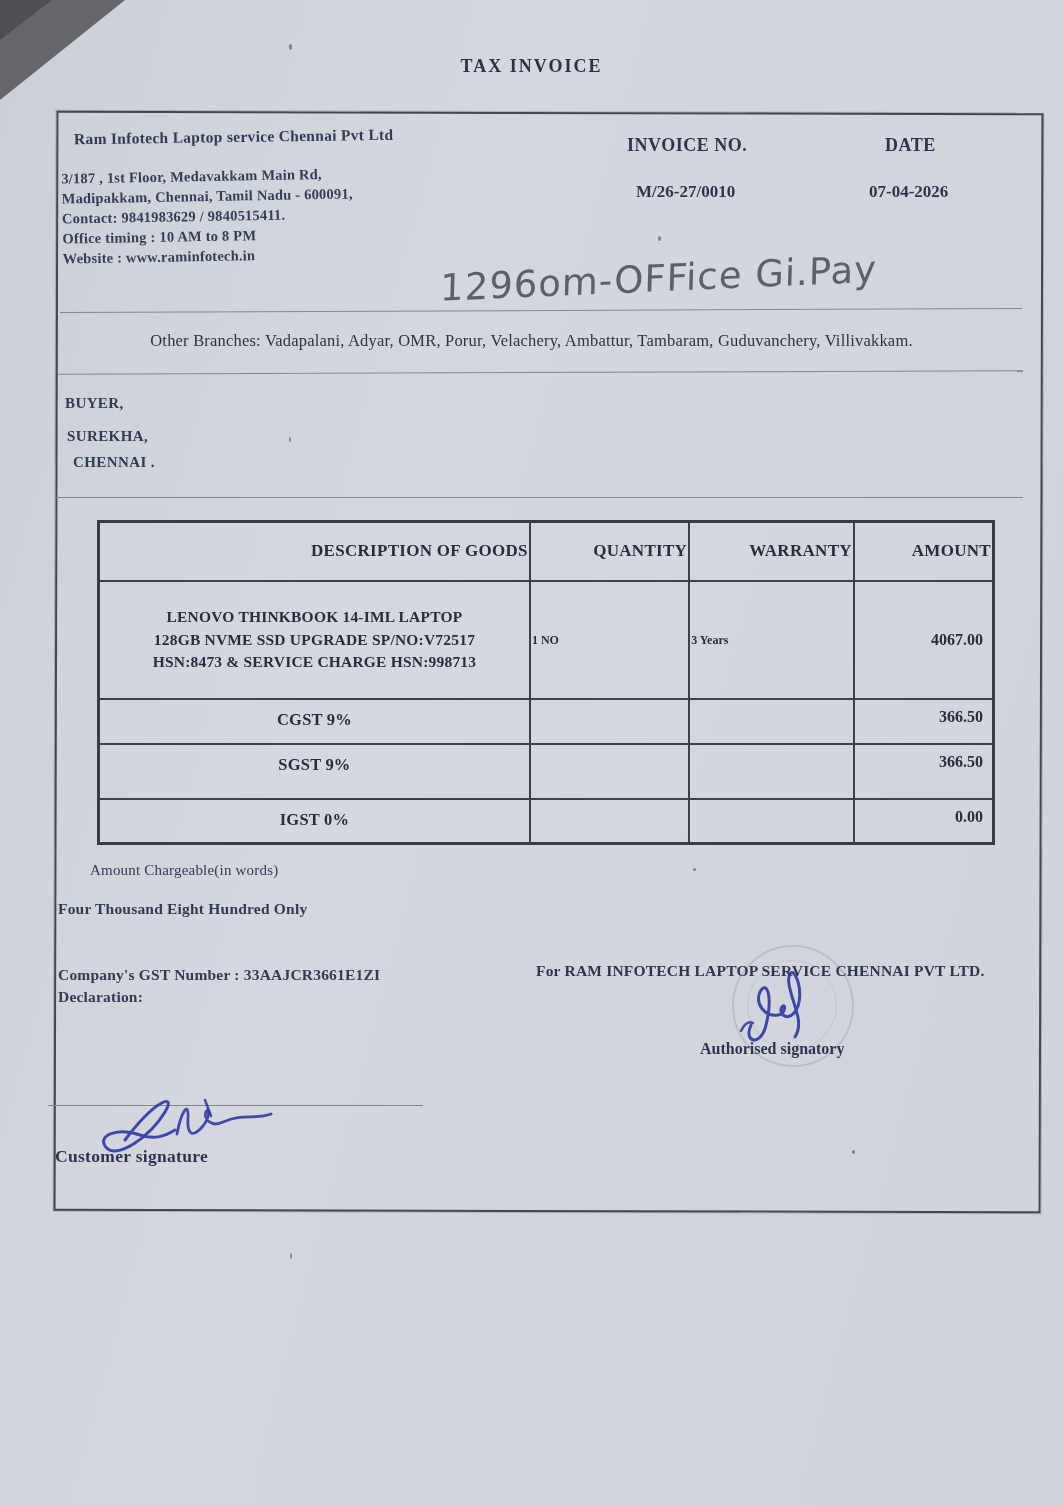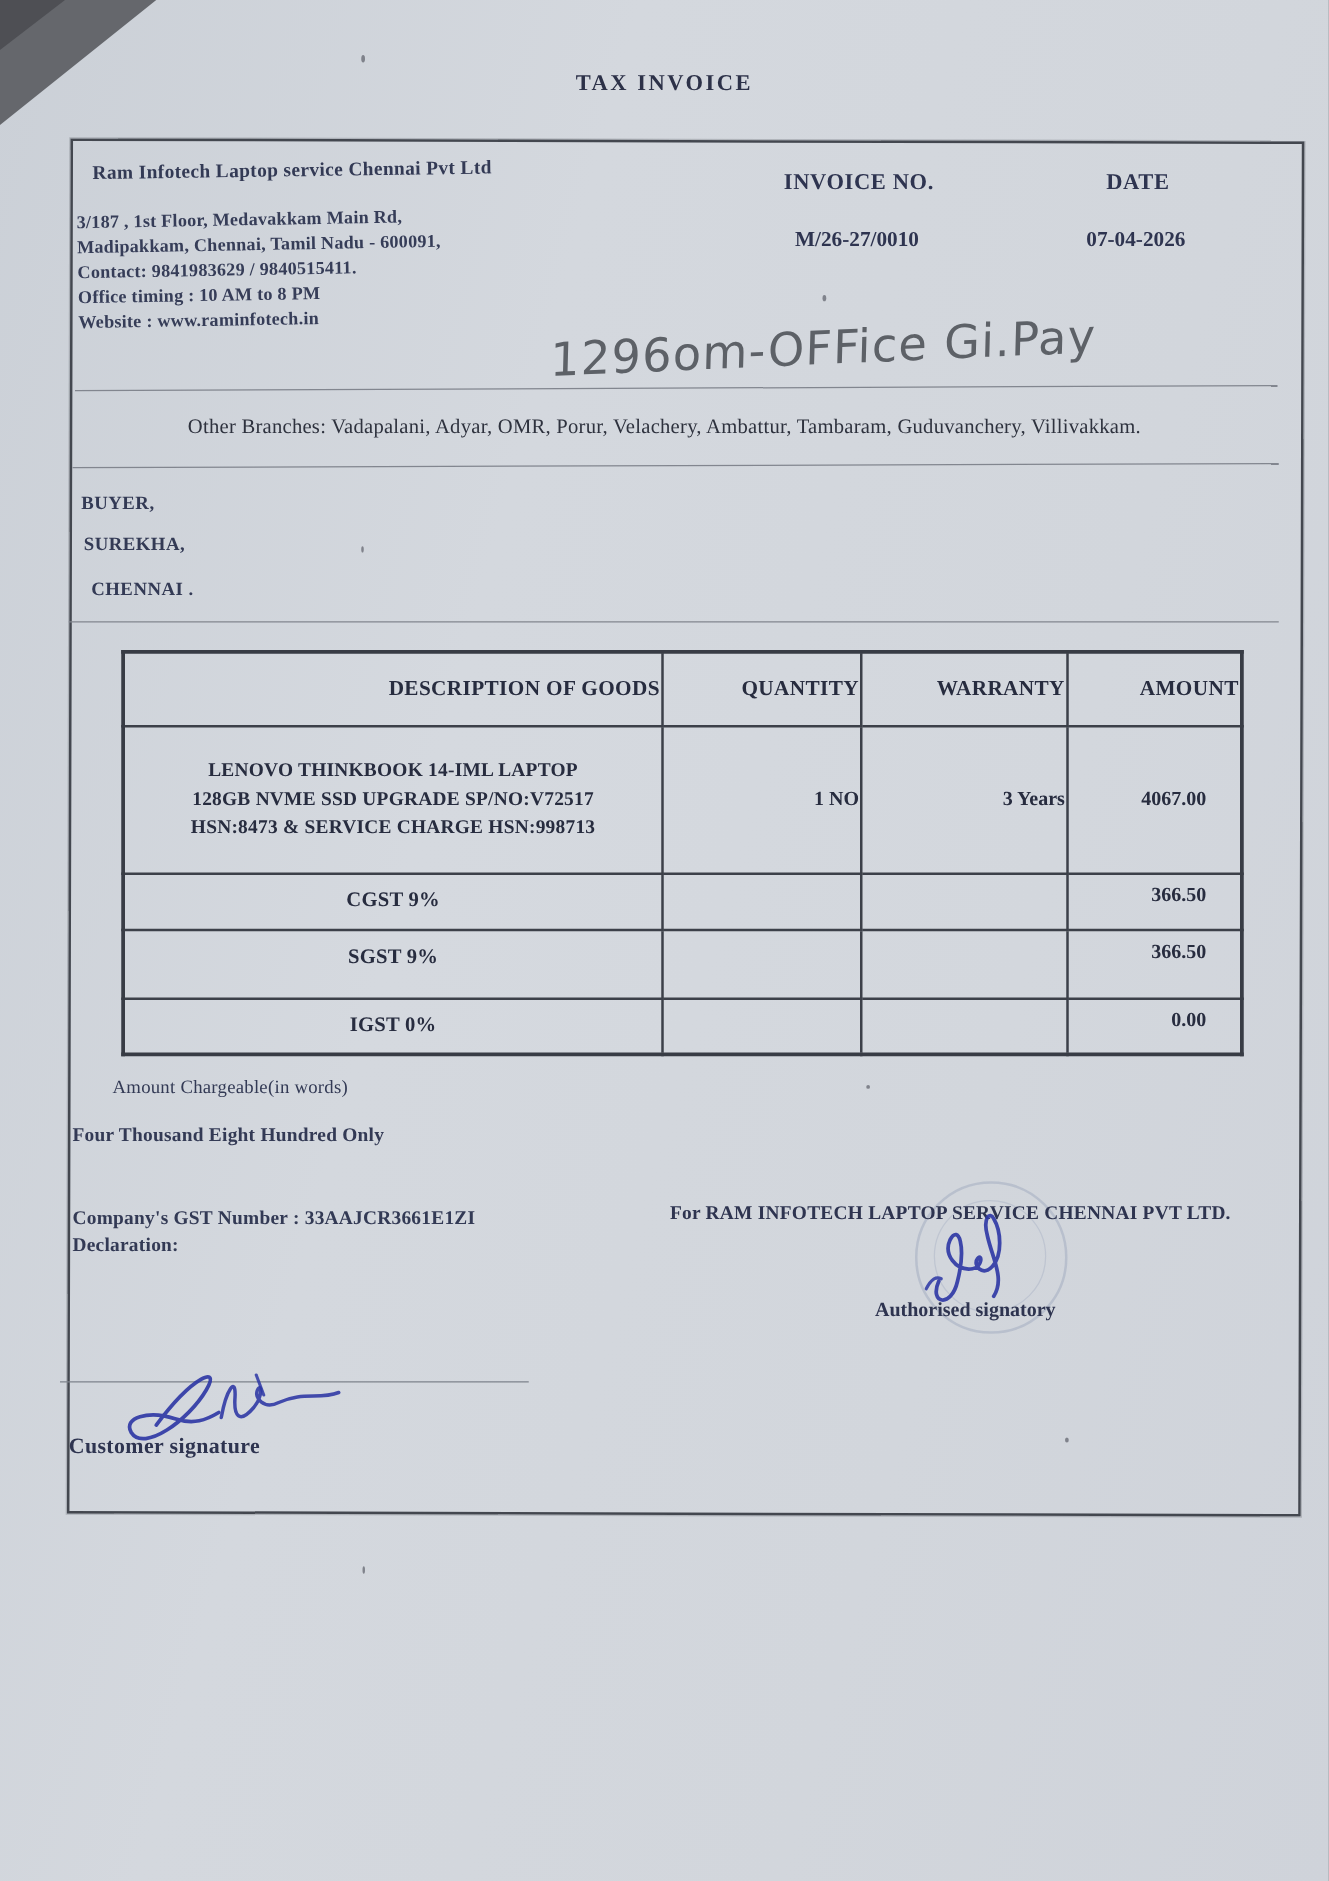--- a/index.html
+++ b/index.html
@@ -71,22 +71,22 @@
   }
   table.goods{border:3px solid #383c45;}
   table.goods th{
     font-size:17px;font-weight:bold;letter-spacing:.3px;
     height:43px;text-align:right;
   }
   td.desc-cell{
     text-align:center;font-size:15.5px;font-weight:bold;line-height:1.45;
     letter-spacing:.2px;
   }
-  td.center-cell{text-align:right;font-size:16px;font-weight:bold;}
-  td.amount-cell{text-align:right;font-size:16px;font-weight:bold;padding-right:27px;vertical-align:top;padding-top:6px;}
+  td.center-cell{text-align:left;font-size:12px;font-weight:bold;}
+  td.amount-cell{text-align:right;font-size:16px;font-weight:bold;padding-right:9px;vertical-align:top;padding-top:6px;}
   tr.item-row td{vertical-align:middle;}
   tr.item-row td.amount-cell{vertical-align:middle;padding-top:0;}
   tr.tax-row td{vertical-align:top;padding-top:8px;}
   tr.tax-row td.desc-cell{font-size:16.5px;}
   .footer-text{font-size:15px;color:#333a55;letter-spacing:.2px;}
   .bold{font-weight:bold;}
   .sig-company{
     left:536px;top:962px;width:500px;
     font-size:15.5px;font-weight:bold;color:#2e3450;letter-spacing:.2px;
   }
@@ -137,21 +137,21 @@
   <div class="abs handwrite">1296om-OFFice Gi.Pay</div>
 
   <div class="abs rule" style="left:60px;top:310px;width:962px;transform:rotate(-0.25deg);"></div>
 
   <div class="abs branches">Other Branches: Vadapalani, Adyar, OMR, Porur, Velachery, Ambattur, Tambaram, Guduvanchery, Villivakkam.</div>
 
   <div class="abs rule" style="left:58px;top:372px;width:965px;transform:rotate(-0.2deg);"></div>
 
   <div class="abs buyer" style="left:65px;top:395px;">BUYER,</div>
   <div class="abs buyer" style="left:67px;top:428px;">SUREKHA,</div>
-  <div class="abs buyer" style="left:73px;top:464px;">CHENNAI .</div>
+  <div class="abs buyer" style="left:73px;top:454px;">CHENNAI .</div>
 
   <div class="abs rule" style="left:55px;top:497px;width:968px;"></div>
 
   <table class="goods">
     <colgroup>
       <col style="width:48.2%">
         <col style="width:17.8%">
         <col style="width:18.4%">
         <col style="width:15.6%">
     </colgroup>

